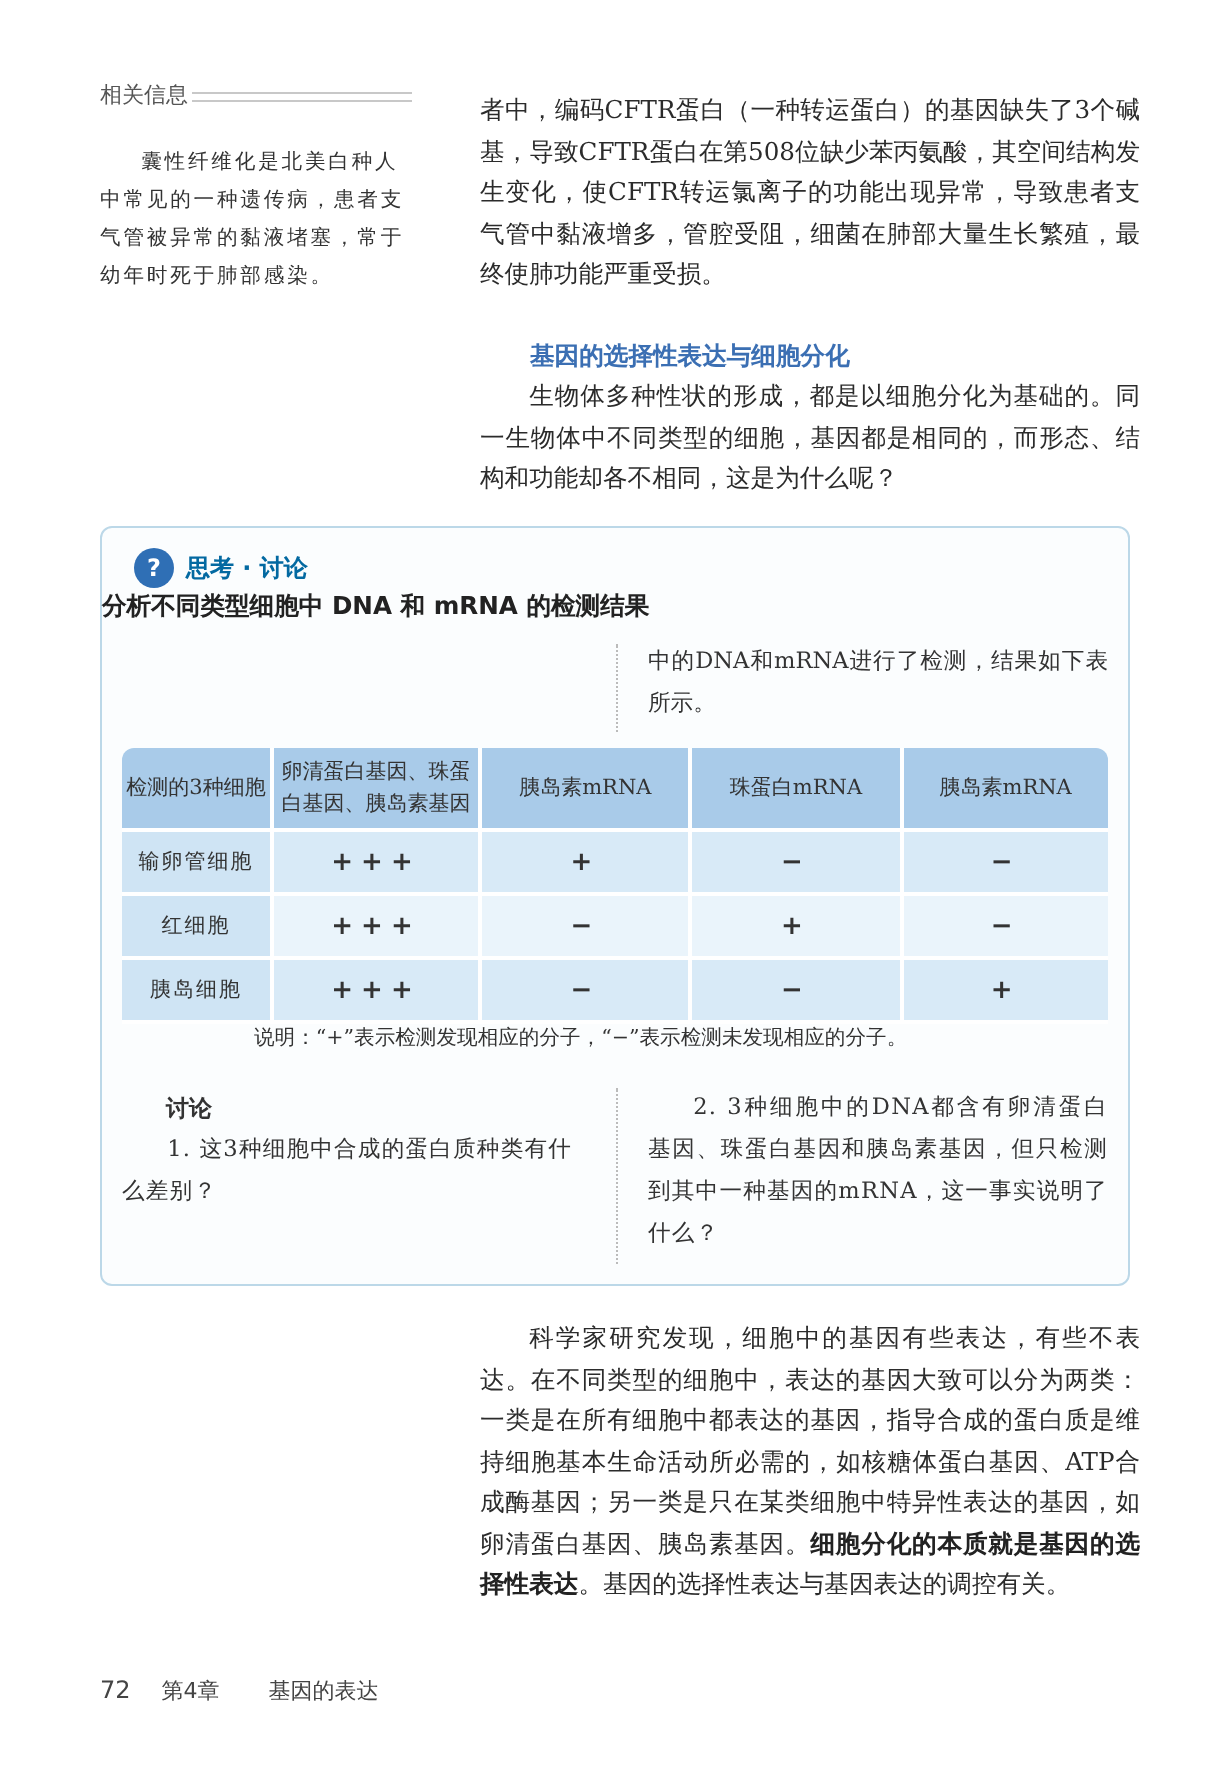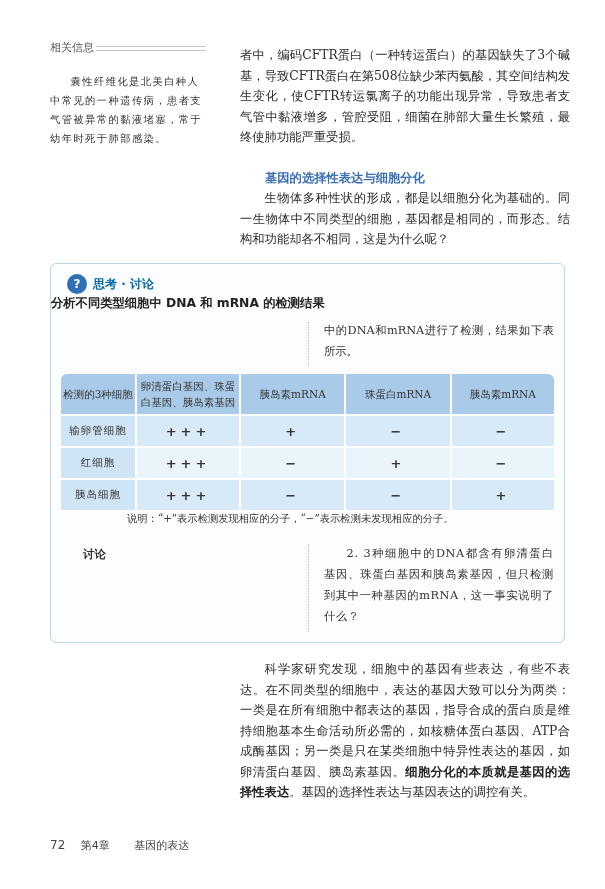--- a/index.html
+++ b/index.html
@@ -106,20 +106,21 @@
         <td class="sym">+++</td>
         <td class="sym">−</td>
         <td class="sym">−</td>
         <td class="sym">+</td>
       </tr>
     </tbody>
   </table>
 
   <div class="note">说明：“+”表示检测发现相应的分子，“−”表示检测未发现相应的分子。</div>
   <div class="disc-title">讨论</div>
+  <div class="q1">1. 这3种细胞中合成的蛋白质种类有什么差别？</div>
   <div class="vdiv2"></div>
   <div class="q2">2. 3种细胞中的DNA都含有卵清蛋白基因、珠蛋白基因和胰岛素基因，但只检测到其中一种基因的mRNA，这一事实说明了什么？</div>
 </div>
 
 <div class="body-text p3"><span>科学家研究发现，细胞中的基因有些表达，有些不表达。在不同类型的细胞中，表达的基因大致可以分为两类：一类是在所有细胞中都表达的基因，指导合成的蛋白质是维持细胞基本生命活动所必需的，如核糖体蛋白基因、ATP合成酶基因；另一类是只在某类细胞中特异性表达的基因，如卵清蛋白基因、胰岛素基因。</span><span class="bold">细胞分化的本质就是基因的选择性表达</span><span>。基因的选择性表达与基因表达的调控有关。</span></div>
 
 <div class="footer">
   <span class="num">72</span>
   <span class="ch">第4章</span>
   <span>基因的表达</span>

